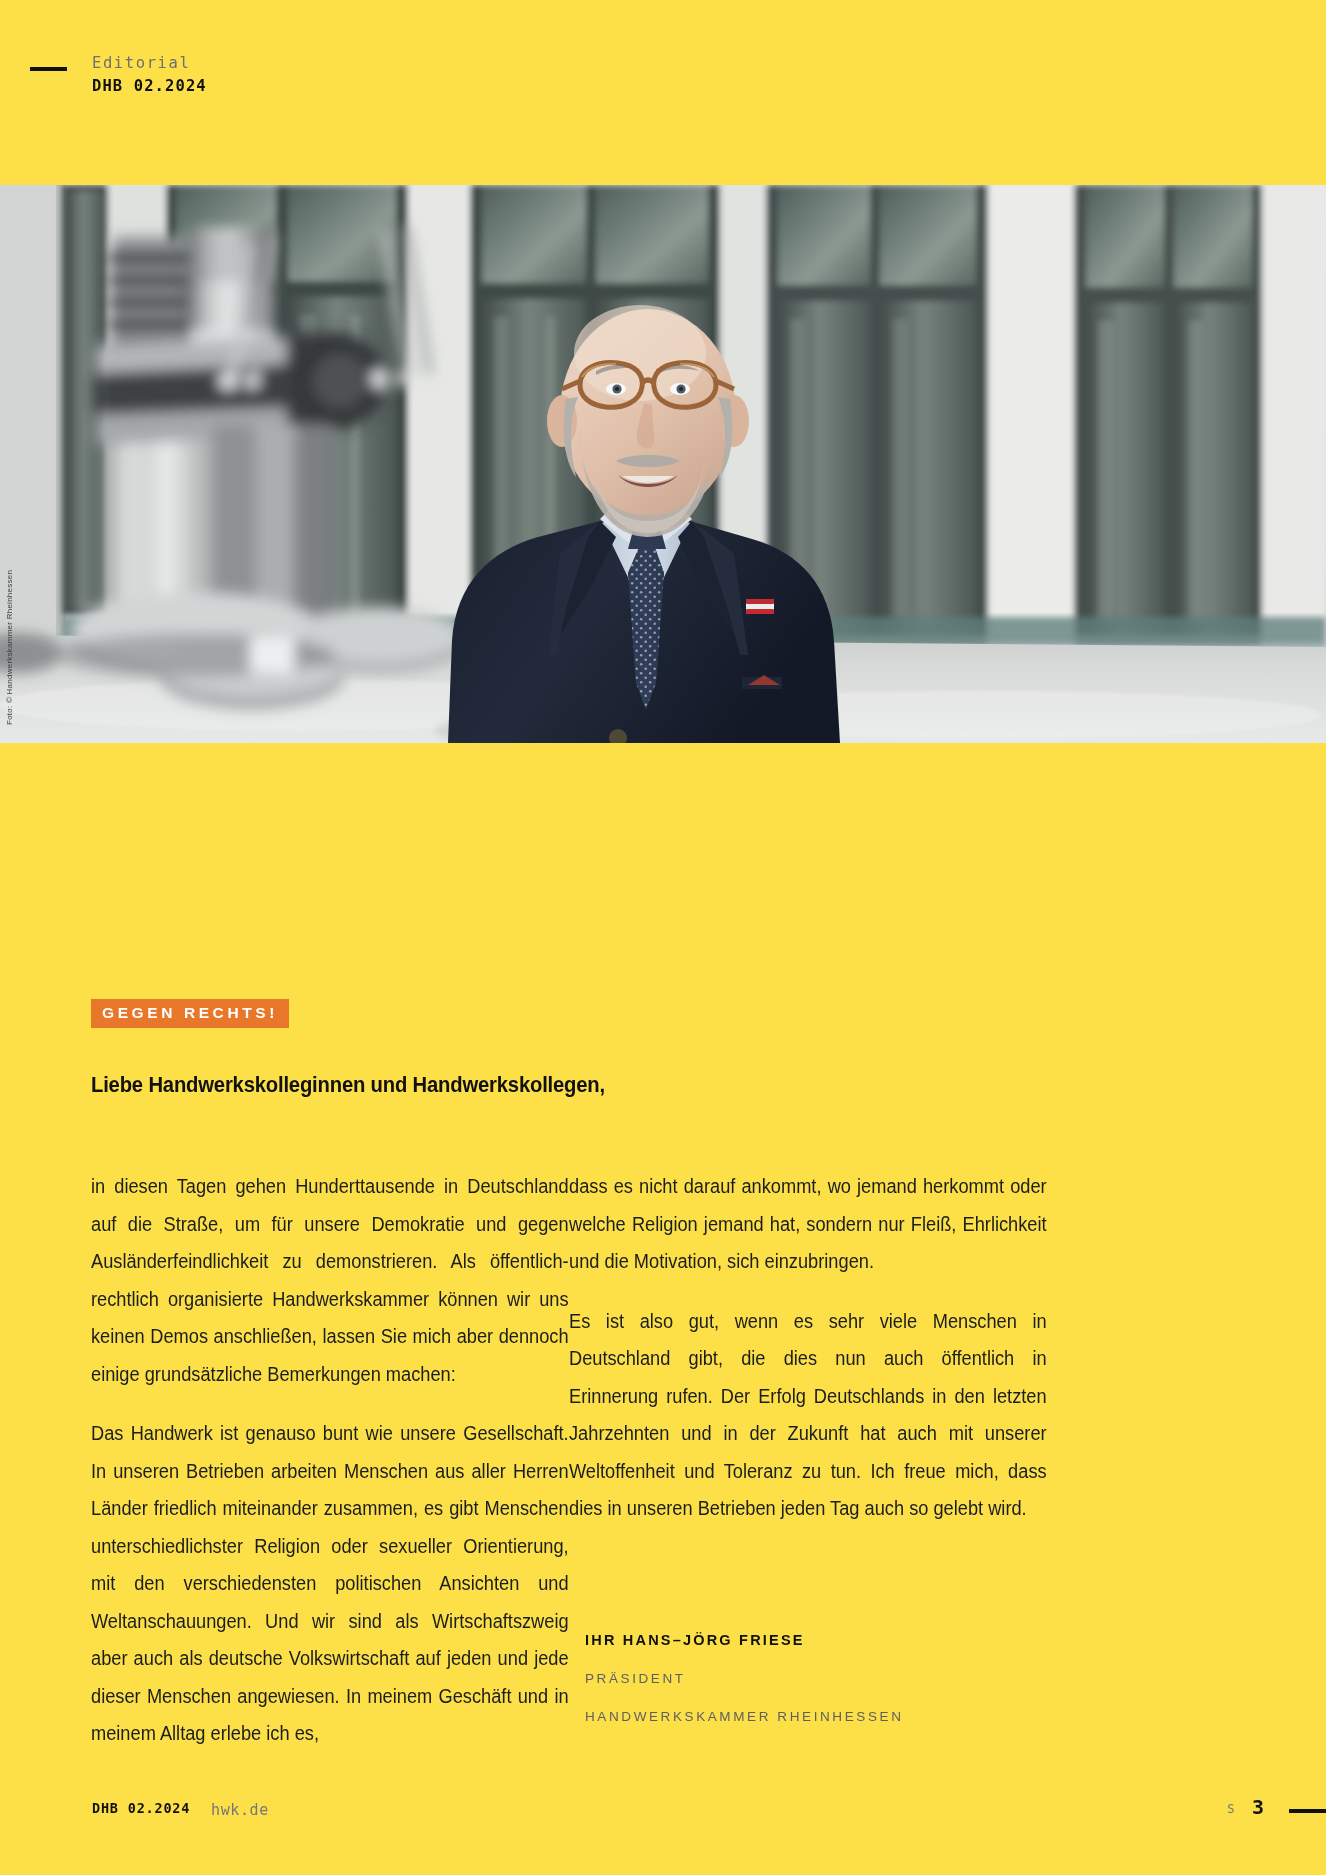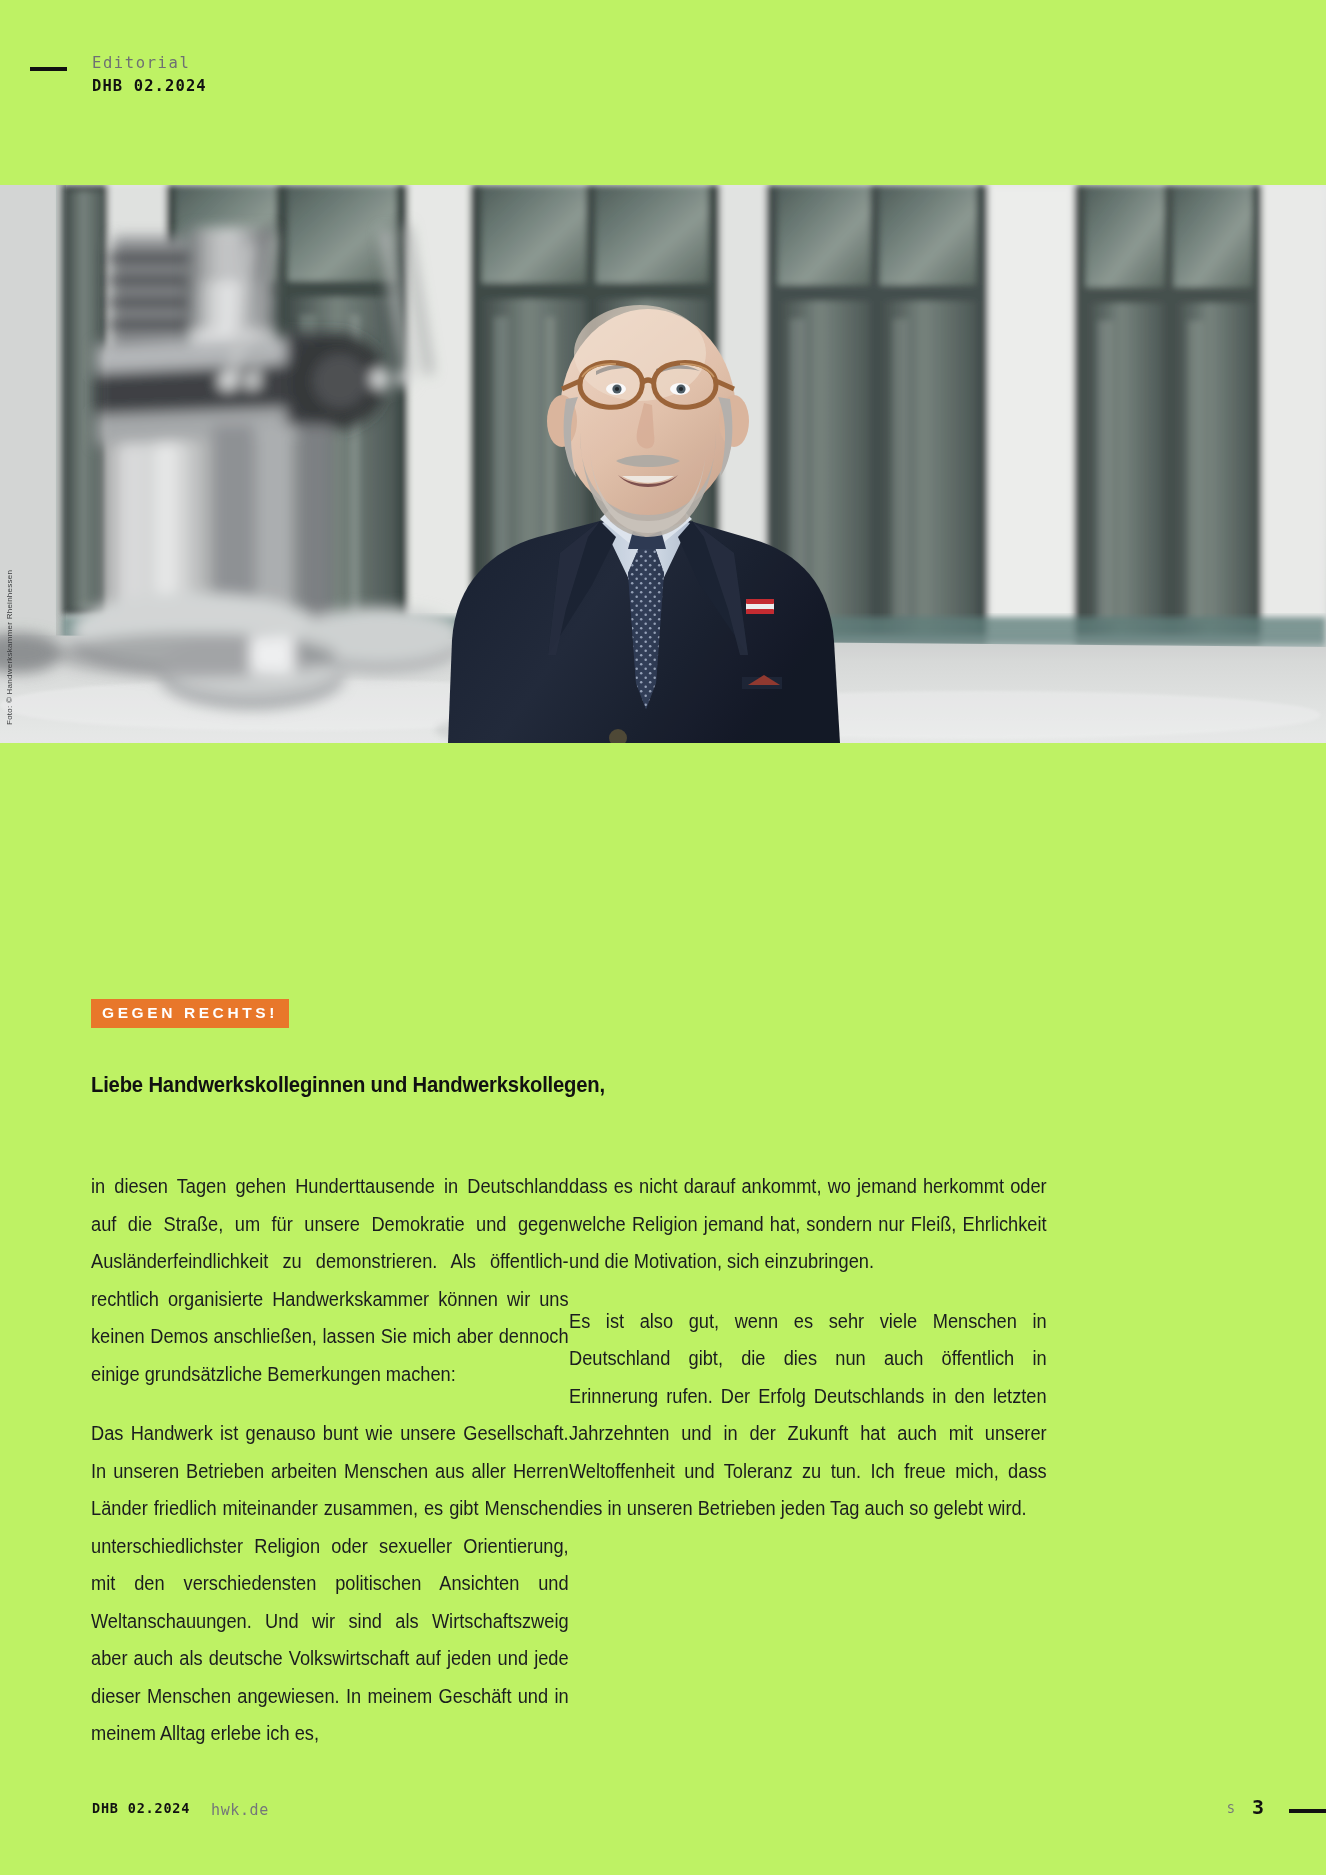--- a/index.html
+++ b/index.html
@@ -9,21 +9,21 @@
     height: 1875px;
     background: #ffffff;
     font-family: "Liberation Sans", sans-serif;
     -webkit-font-smoothing: antialiased;
   }
 
   .page {
     position: relative;
     width: 1326px;
     height: 1875px;
-    background: #bef264;
+    background: #fde047;
     overflow: hidden;
   }
 
   
   .header {
     position: absolute;
     left: 0;
     top: 28px;
     width: 100%;
     height: 70px;
@@ -536,20 +536,25 @@
     <div class="col">
       <p>in diesen Tagen gehen Hunderttausende in Deutschland auf die Straße, um für unsere Demokratie und gegen Ausländerfeindlichkeit zu demonstrieren. Als öffentlich-rechtlich organisierte Handwerkskammer können wir uns keinen Demos anschließen, lassen Sie mich aber dennoch einige grundsätzliche Bemerkungen machen:</p>
       <p>Das Handwerk ist genauso bunt wie unsere Gesellschaft. In unseren Betrieben arbeiten Menschen aus aller Herren Länder friedlich miteinander zusammen, es gibt Menschen unterschiedlichster Religion oder sexueller Orientierung, mit den verschiedensten politischen Ansichten und Weltanschauungen. Und wir sind als Wirtschaftszweig aber auch als deutsche Volkswirtschaft auf jeden und jede dieser Menschen angewiesen. In meinem Geschäft und in meinem Alltag erlebe ich es,</p>
     </div>
     <div class="col">
       <p>dass es nicht darauf ankommt, wo jemand herkommt oder welche Religion jemand hat, sondern nur Fleiß, Ehrlichkeit und die Motivation, sich einzubringen.</p>
       <p>Es ist also gut, wenn es sehr viele Menschen in Deutschland gibt, die dies nun auch öffentlich in Erinnerung rufen. Der Erfolg Deutschlands in den letzten Jahrzehnten und in der Zukunft hat auch mit unserer Weltoffenheit und Toleranz zu tun. Ich freue mich, dass dies in unseren Betrieben jeden Tag auch so gelebt wird.</p>
     </div>
   </div>
 
+  <div class="signature">
+    <div class="sig-name">IHR HANS–JÖRG FRIESE</div>
+    <div class="sig-role">PRÄSIDENT</div>
+    <div class="sig-org">HANDWERKSKAMMER RHEINHESSEN</div>
+  </div>
 
   <div class="footer">
     <div class="footer-issue">DHB 02.2024</div>
     <div class="footer-url">hwk.de</div>
     <div class="footer-s">S</div>
     <div class="footer-page">3</div>
     <div class="footer-rule"></div>
   </div>
 
 </div>

